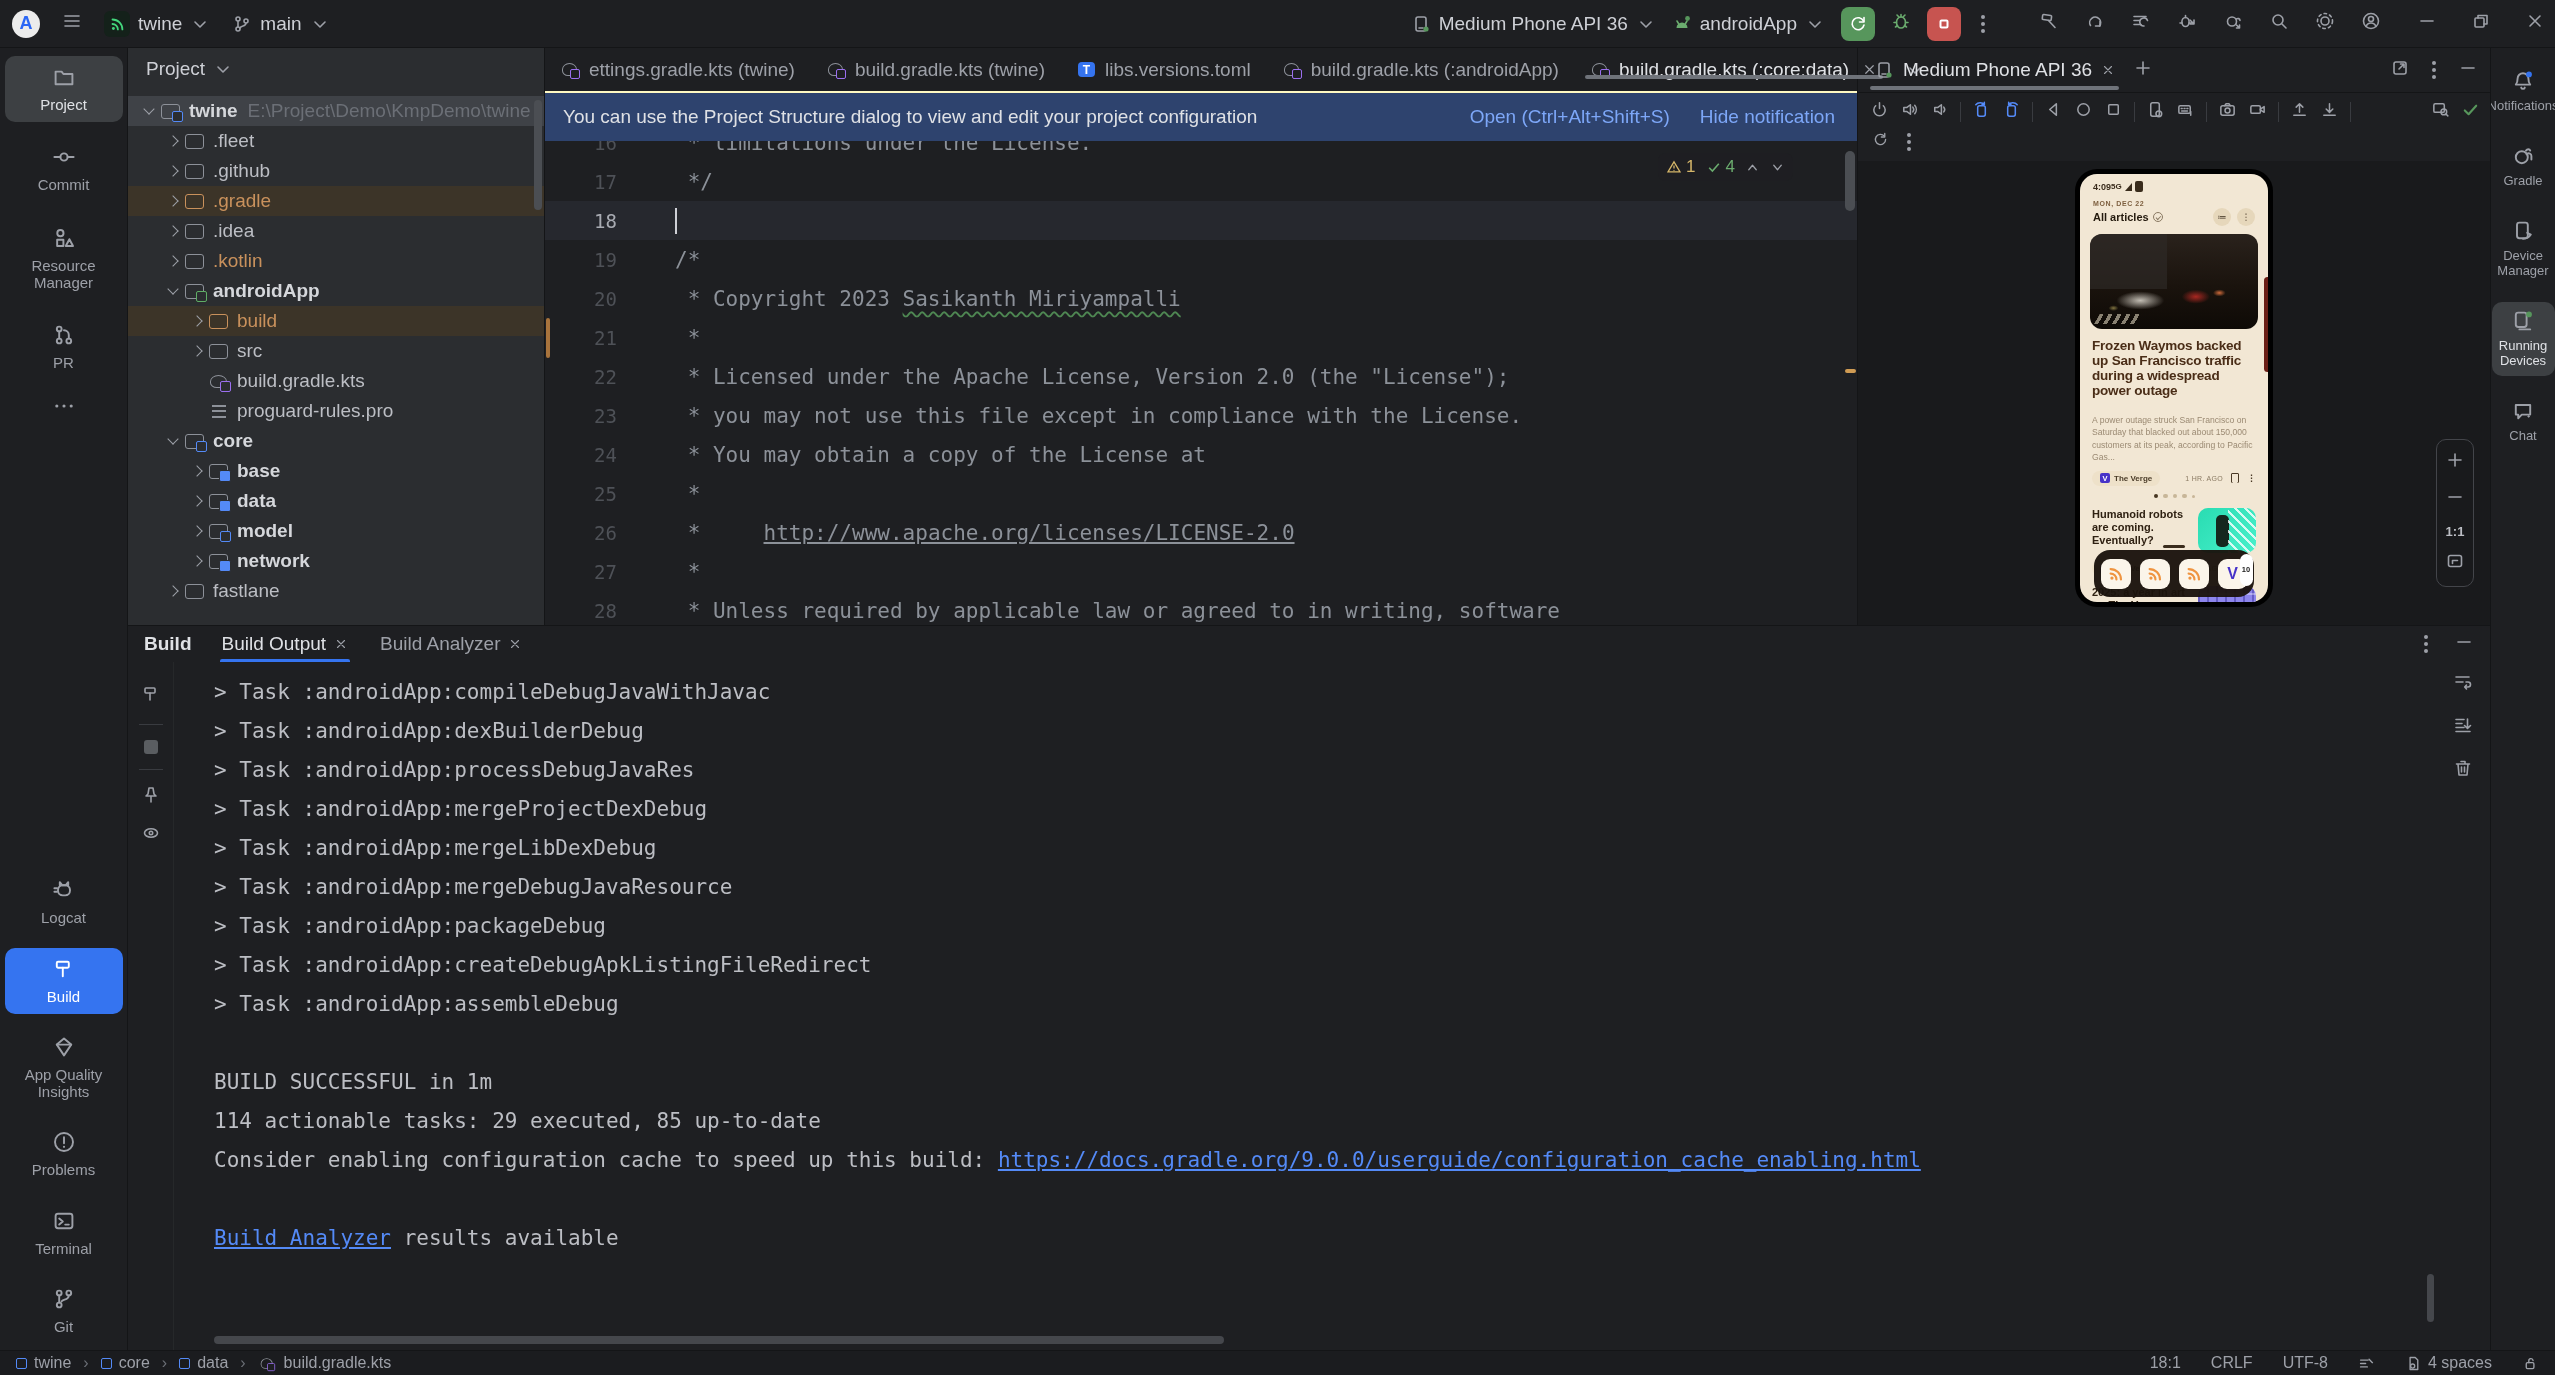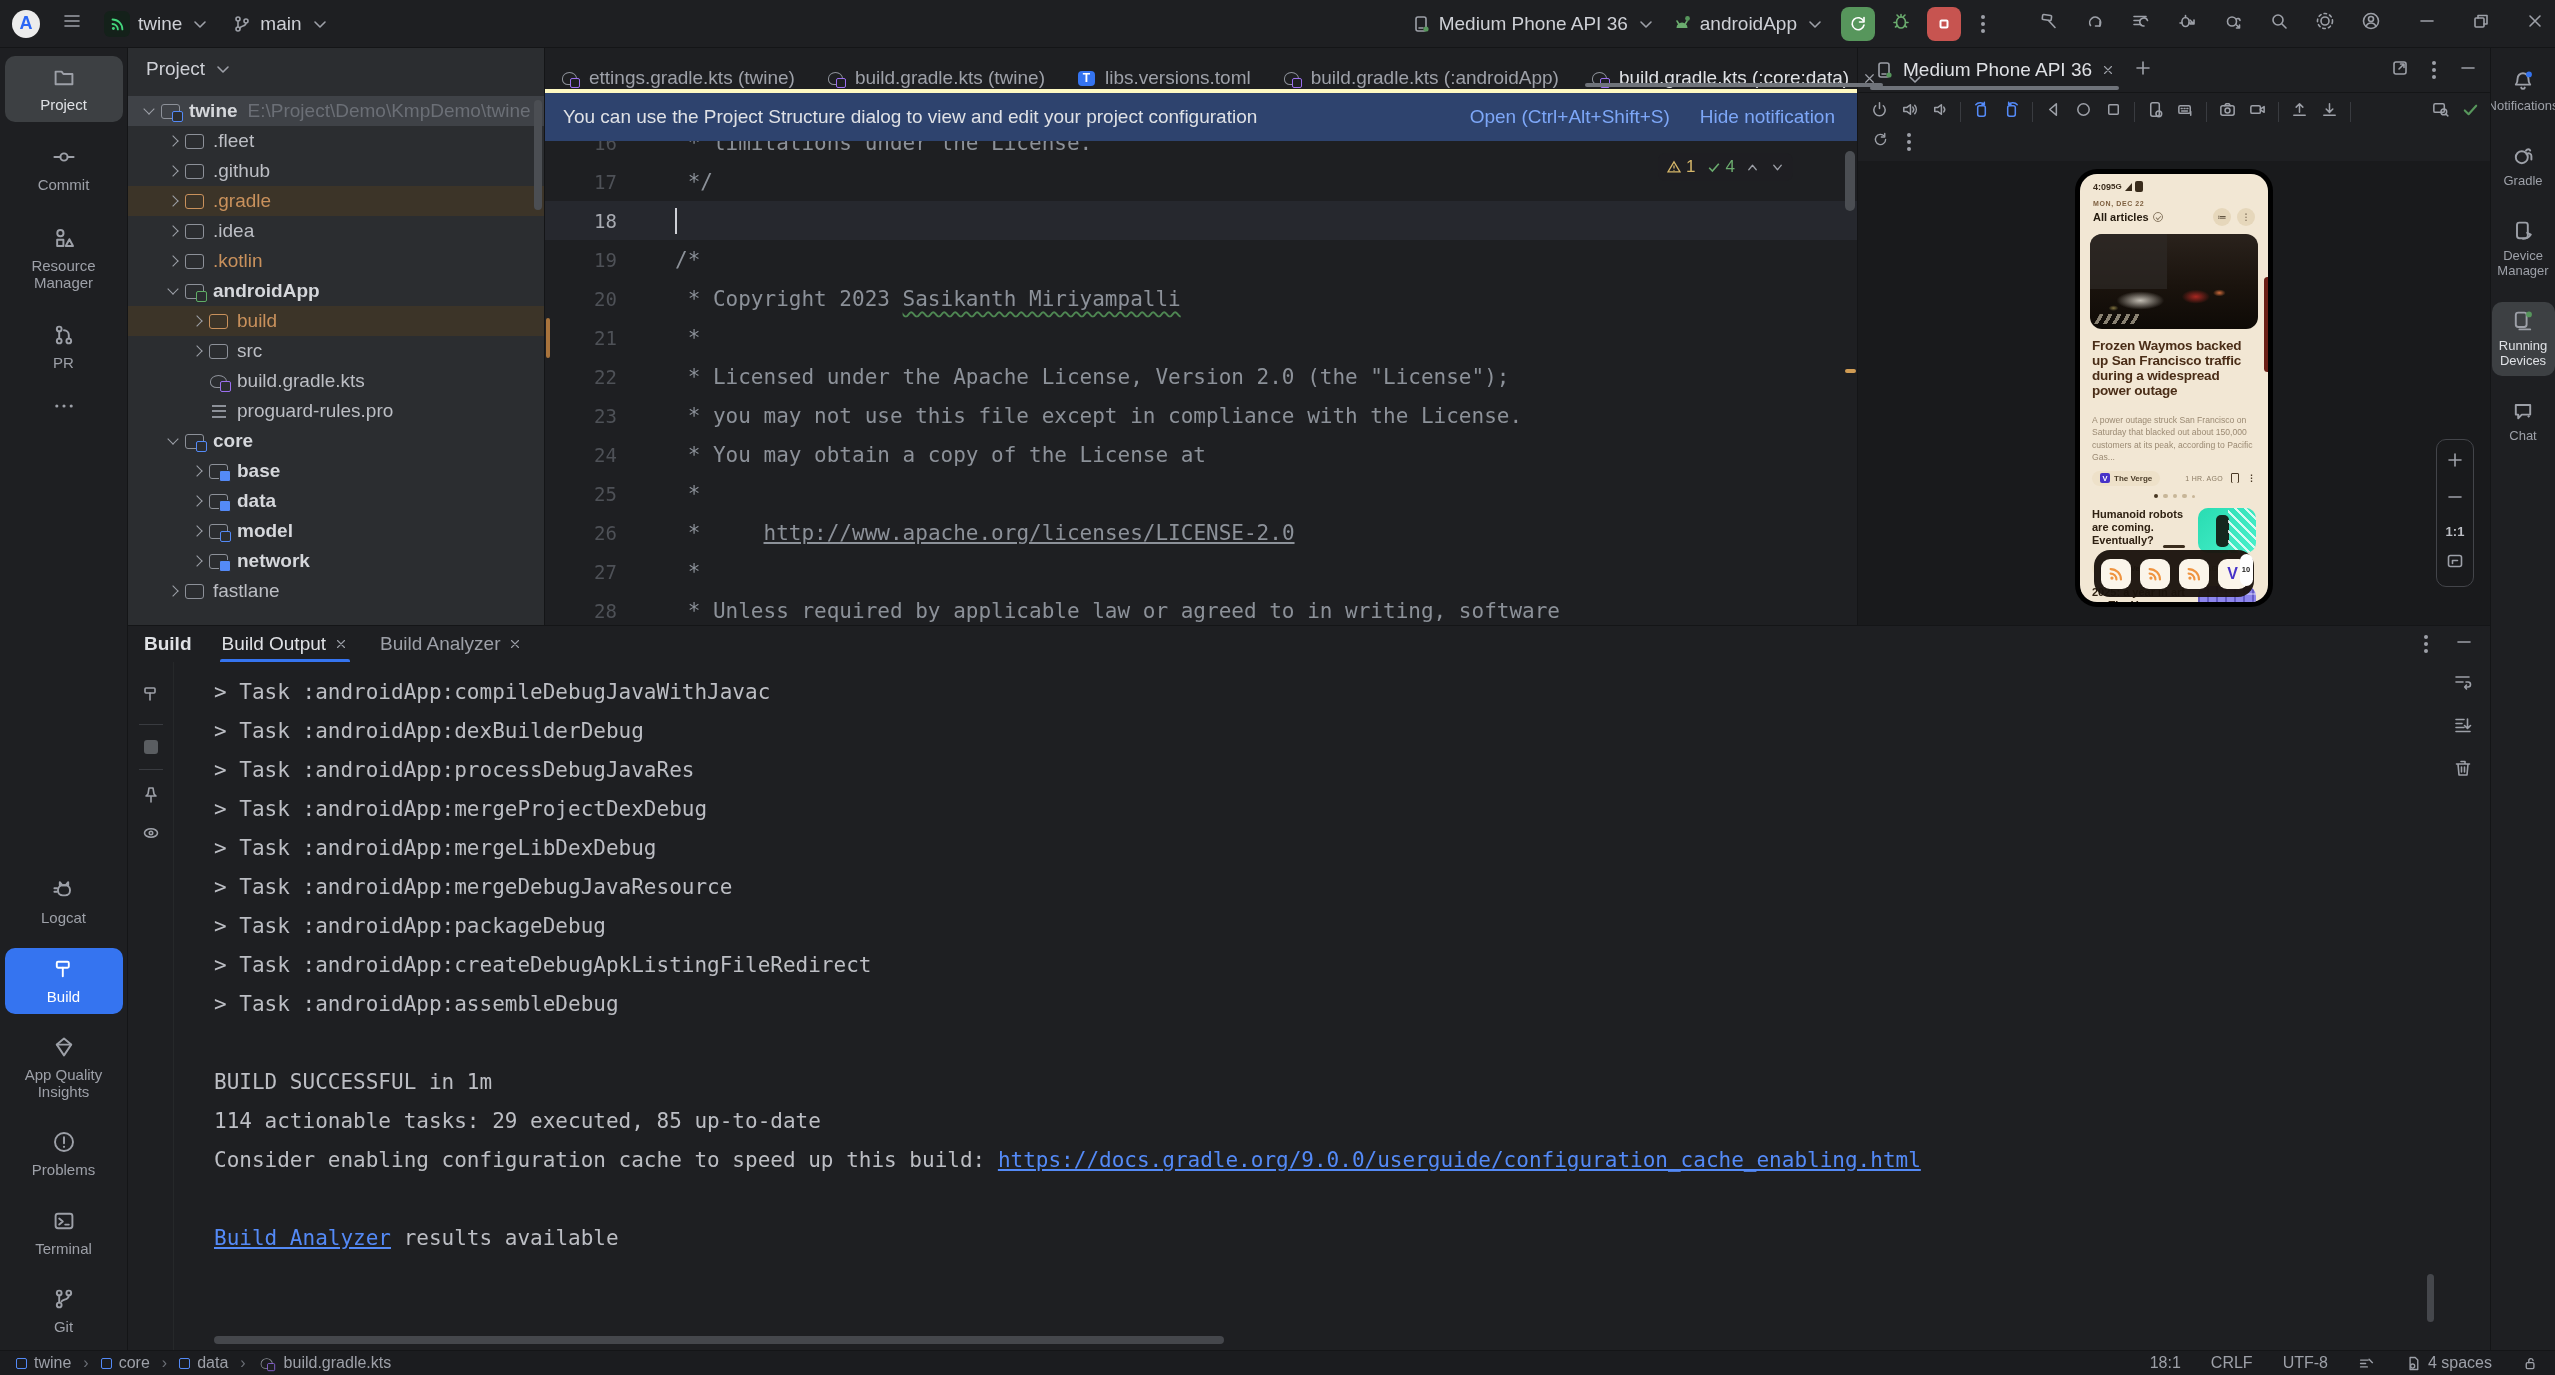--- a/index.html
+++ b/index.html
@@ -66,21 +66,21 @@
        background:#2b2d30;border:1.9px solid #9b6ff0;border-radius:2px;}
   .ticon.flines::before{border:none;border-radius:0;inset:3px 4px 2px 4px;
        background:repeating-linear-gradient(180deg,#8d9199 0 2px,transparent 2px 5.5px);}
   .tlabel{color:#bcbec4;}
   .tlabel.bold{font-weight:bold;color:#d5d7db;}
   .tlabel.name-o{color:#c9915c;}
   .tpath{color:#6b6f76;margin-left:10px;}
   .pp-scroll{position:absolute;right:2px;top:52px;width:8px;height:110px;border-radius:4px;background:#4b4e53;}
   
   .editor{flex:1;display:flex;flex-direction:column;min-width:0;background:#1e1f22;position:relative;}
-  .tabs{height:45px;flex:0 0 45px;display:flex;align-items:flex-end;border-bottom:4px solid #fef9c3;}
+  .tabs{height:45px;flex:0 0 45px;display:flex;align-items:center;border-bottom:2px solid #fef9c3;}
   .tab{display:flex;align-items:center;gap:9px;padding:0 16px;color:#9da0a8;position:relative;white-space:nowrap;}
   .tab.active{color:#dfe1e5;}
   .tab.active::after{content:"";position:absolute;left:10px;right:10px;bottom:2px;height:4px;border-radius:2px;background:#6f737a;}
   .tab .tclose{display:none;margin-left:4px;}
   .tab.active .tclose{display:inline-flex;}
   .tico{position:relative;width:19px;height:17px;flex:0 0 19px;}
   .tico.gradle::before{content:"";position:absolute;inset:2px 3px 2px 1px;border:1.7px solid #8d9199;border-radius:50% 50% 40% 40%;}
   .tico.gradle::after{content:"";position:absolute;right:0;bottom:-1px;width:8px;height:8px;background:#1e1f22;border:1.8px solid #9b6ff0;border-radius:2px;}
   .tico.toml::before{content:"T";position:absolute;inset:1px;background:#3574f0;border-radius:4px;color:#fff;
        font-size:12px;font-weight:bold;display:flex;align-items:center;justify-content:center;}

